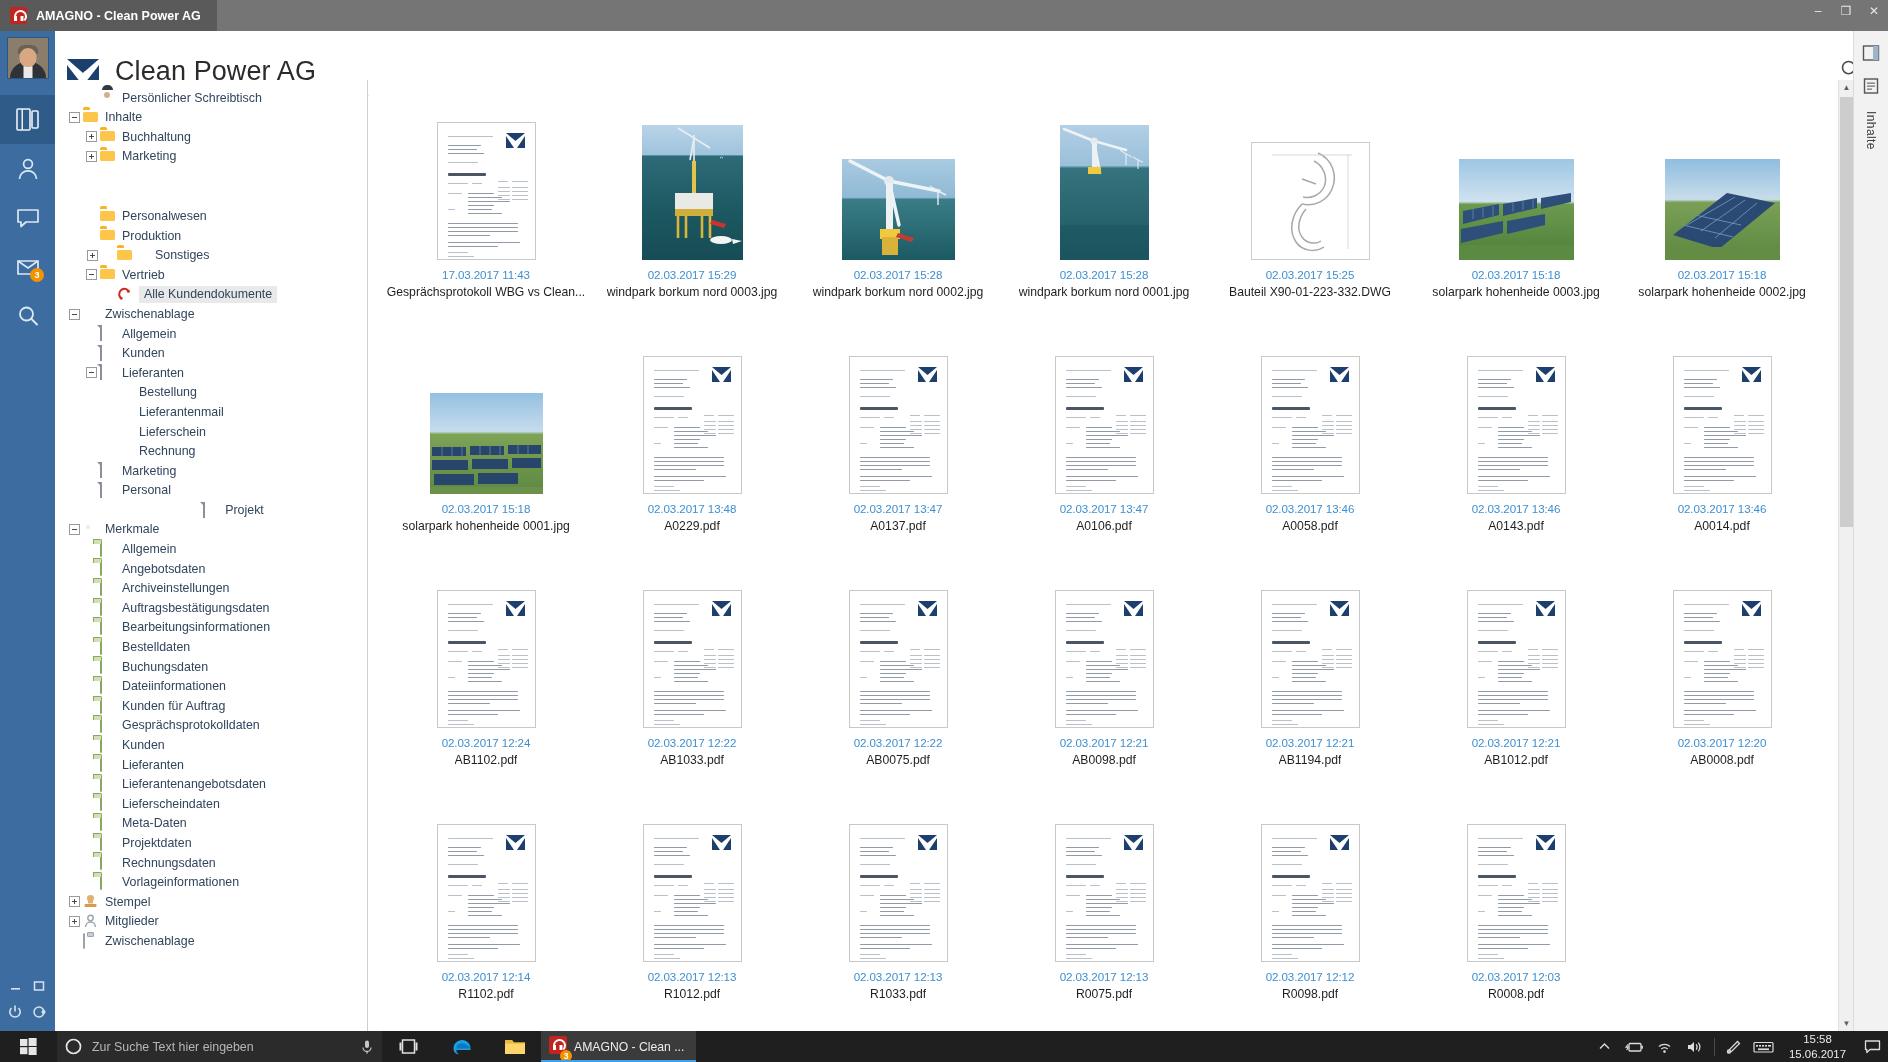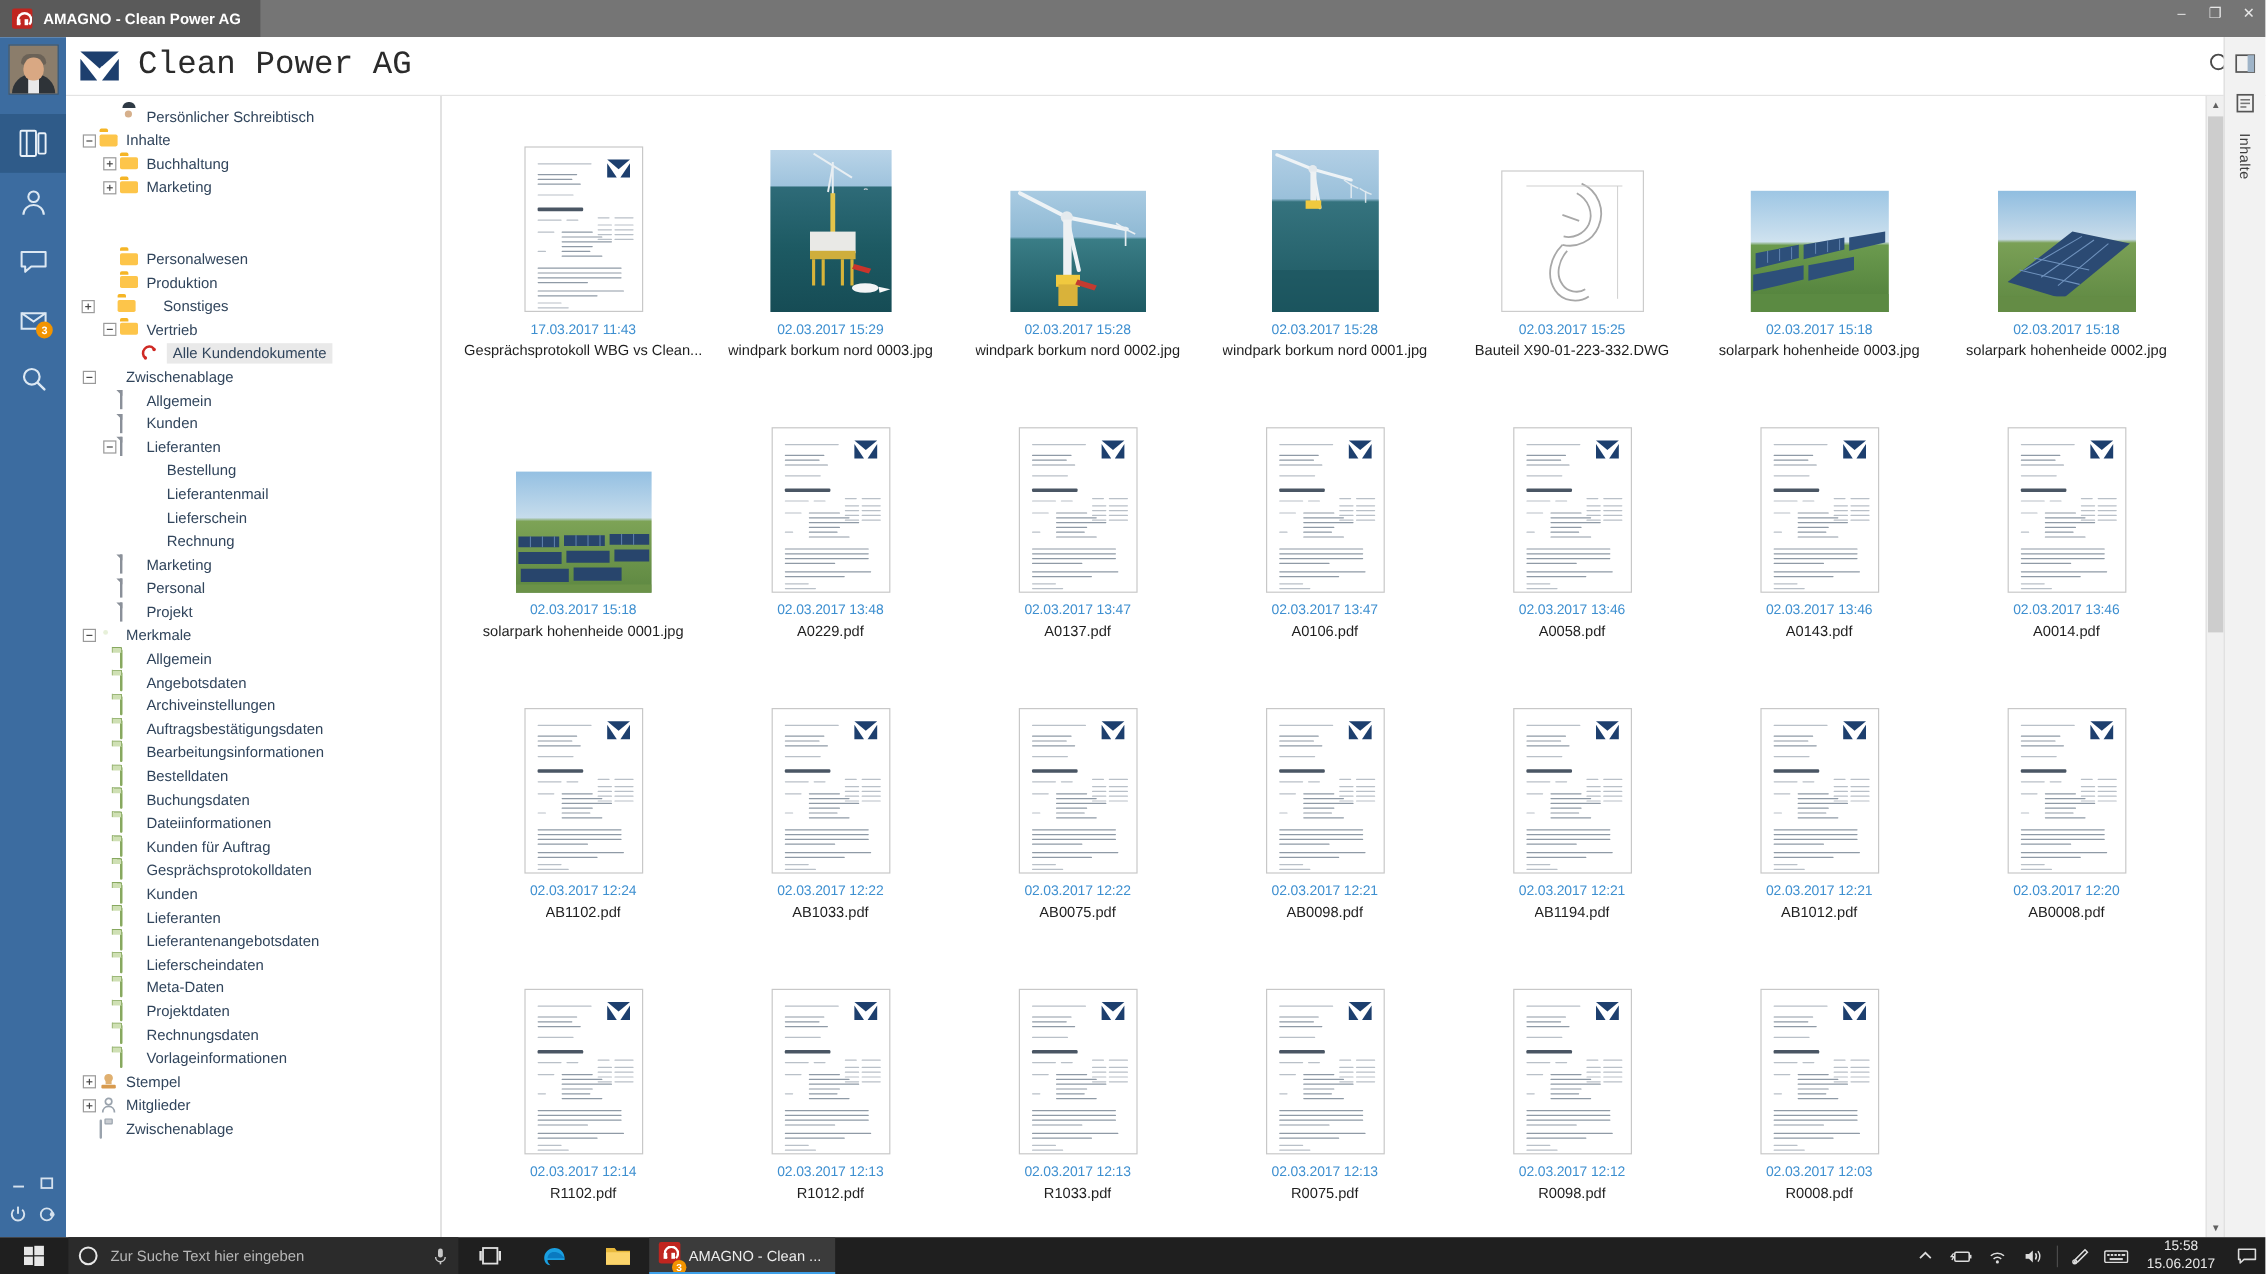--- a/index.html
+++ b/index.html
@@ -86,24 +86,23 @@
     display: flex; align-items: center; justify-content: center; font-weight: bold;
   }
   .rail-bottom { margin-top: auto; width: 55px; padding-bottom: 6px; }
   .rail-bot-row {
     display: flex; align-items: center; justify-content: center; gap: 9px;
     height: 26px; color: #d6e2ee;
   }
 
   
   .header {
-    position: absolute; left: 55px; top: 0; width: 1833px; height: 49px;
+    position: absolute; left: 55px; top: 16px; width: 1833px; height: 49px;
     background: #ffffff; display: flex; align-items: center;
     border-bottom: 1px solid #e3e3e3;
-    font-family: Liberation Mono, monospace;
   }
   .logo-mark { margin-left: 10px; width: 36px; height: 30px; position: relative; flex: none; }
   .header-title {
     margin-left: 14px; font-size: 27px; color: #2b2b2b; font-weight: normal;
     letter-spacing: 0.1px;
   }
   .header-search { margin-left: auto; margin-right: 28px; }
 
   
   .tree-pane {
@@ -439,21 +438,21 @@
         <div class="tnode" style="padding-left: 31px; margin-top: 40px;">
           <span class="twist-spacer"></span>
           <span class="ico"><span class="ic-folder"></span></span>
           <span class="lbl">Personalwesen</span>
         </div>
         <div class="tnode" style="padding-left: 31px;">
           <span class="twist-spacer"></span>
           <span class="ico"><span class="ic-folder"></span></span>
           <span class="lbl">Produktion</span>
         </div>
-        <div class="tnode" style="padding-left: 13px; gap: 16px;">
+        <div class="tnode" style="padding-left: 32px; gap: 16px;">
           <span class="twist plus"></span>
           <span class="ico"><span class="ic-folder"></span></span>
           <span class="lbl">Sonstiges</span>
         </div>
         <div class="tnode" style="padding-left: 31px;">
           <span class="twist"></span>
           <span class="ico"><span class="ic-folder"></span></span>
           <span class="lbl">Vertrieb</span>
         </div>
         <div class="tnode sel" style="padding-left: 48px;">
@@ -508,21 +507,21 @@
         <div class="tnode" style="padding-left: 31px;">
           <span class="twist-spacer"></span>
           <span class="ico"><span class="ic-sheet"></span></span>
           <span class="lbl">Marketing</span>
         </div>
         <div class="tnode" style="padding-left: 31px;">
           <span class="twist-spacer"></span>
           <span class="ico"><span class="ic-sheet"></span></span>
           <span class="lbl">Personal</span>
         </div>
-        <div class="tnode" style="padding-left: 31px;">
+        <div class="tnode" style="padding-left: 31px; justify-content: center;">
           <span class="twist-spacer"></span>
           <span class="ico"><span class="ic-sheet"></span></span>
           <span class="lbl">Projekt</span>
         </div>
         <div class="tnode" style="padding-left: 14px;">
           <span class="twist"></span>
           <span class="ico"><span class="ic-tag"></span></span>
           <span class="lbl">Merkmale</span>
         </div>
         <div class="tnode" style="padding-left: 31px;">

